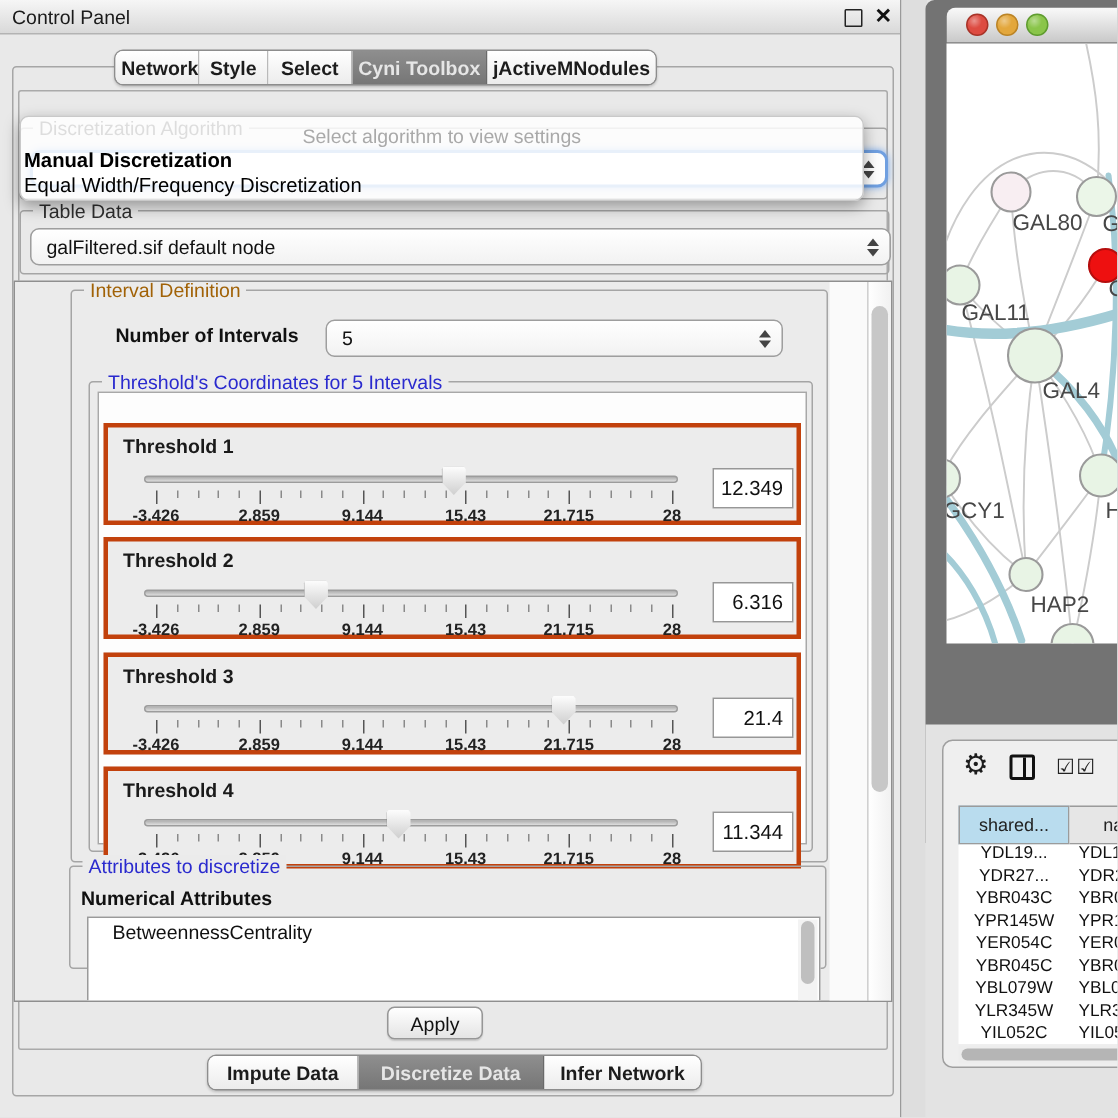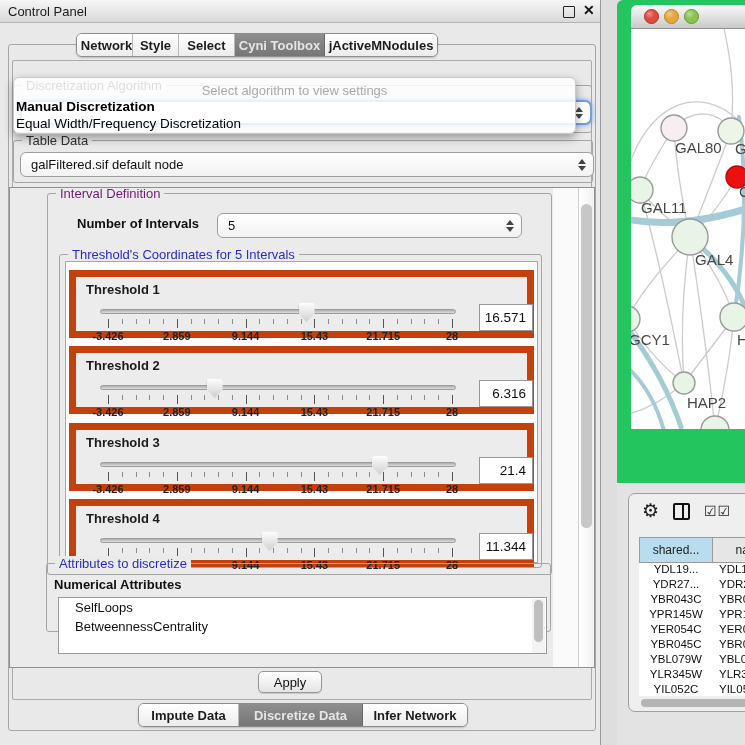--- a/index.html
+++ b/index.html
@@ -20,21 +20,21 @@
   .seg{display:flex;border:1px solid #8d8d8d;border-radius:6px;overflow:hidden;background:#fff;box-shadow:0 1px 2px rgba(0,0,0,.2);height:24px;box-sizing:border-box;}
   .seg-item{display:flex;align-items:center;justify-content:center;gap:4px;font-size:13px;font-weight:bold;color:#1c1c1c;background:linear-gradient(#ffffff,#ececec);border-right:1px solid #b9b9b9;cursor:default;box-sizing:border-box;}
   .seg-item:last-child{border-right:none;}
   .seg-item.sel{background:linear-gradient(#8e8e8e,#767676);color:#e6e6e6;border-right-color:#6a6a6a;}
   #top-tabs{left:76px;top:33px;}
   #bottom-tabs{left:138px;top:703px;}
 
   
   .group{border:1px solid #a5a5a5;border-radius:3px;box-sizing:border-box;}
   .gtitle{position:absolute;top:-8px;left:8px;background:#e9e9e9;padding:0 4px;font-size:13px;white-space:nowrap;}
-  .t-green{color:#701a75;}
+  .t-green{color:#a16207;}
   .t-blue{color:#2a2ace;}
   .t-dark{color:#2f2f2f;}
 
   
   .combo{background:linear-gradient(#ffffff,#f2f2f2);border:1px solid #9e9e9e;border-radius:6px;box-sizing:border-box;display:flex;align-items:center;font-size:13px;color:#111;padding-left:10px;box-shadow:inset 0 1px 0 #fff;}
   .stepper{position:absolute;right:7px;top:50%;transform:translateY(-50%);display:flex;flex-direction:column;gap:2px;}
   .stepper i{display:block;width:0;height:0;border-left:4px solid transparent;border-right:4px solid transparent;}
   .stepper .up{border-bottom:5px solid #444;}
   .stepper .dn{border-top:5px solid #444;}
 
@@ -45,40 +45,40 @@
   .popup-item{left:2px;width:99%;font-size:13.5px;color:#000;white-space:nowrap;}
 
   
   #viewport{left:9px;top:187px;width:586px;height:481px;border:1px solid #8f8f8f;background:#ebebeb;box-sizing:border-box;overflow:hidden;}
   #vp-white-strip{left:543px;top:0;width:25px;height:481px;background:#fafafa;}
   #main-vscroll{left:568px;top:0;width:17px;height:481px;background:linear-gradient(90deg,#ffffff,#f0f0f0);border-left:1px solid #d0d0d0;box-sizing:border-box;}
   #main-vscroll .thumb{position:absolute;left:2px;top:16px;width:11px;height:324px;background:#c7c7c7;border-radius:6px;}
 
   
   #thr-container{background:#fdfdfd;border:1px solid #a8a8a8;box-sizing:border-box;}
-  .thr-row{position:absolute;left:3px;width:465px;height:68px;background:#ececec;border:7px solid #c2410c;box-sizing:border-box;}
+  .thr-row{position:absolute;left:3px;width:465px;height:68px;background:#ececec;border:3px solid #c2410c;box-sizing:border-box;margin-top:12px;}
   .thr-title{position:absolute;left:10px;top:5px;font-size:13px;font-weight:bold;color:#1a1a1a;}
   .slider-zone{position:absolute;left:24px;top:26px;width:366px;height:40px;}
   .track{position:absolute;left:0;top:6px;width:356px;height:5px;background:linear-gradient(#adadad,#dedede);border:1px solid #9c9c9c;border-radius:4px;box-sizing:border-box;}
   .handle{position:absolute;top:0;width:16px;height:19px;background:linear-gradient(#fdfdfd,#cfcfcf);clip-path:polygon(8% 0,92% 0,100% 10%,100% 55%,50% 100%,0 55%,0 10%);filter:drop-shadow(0 0 1px #6e6e6e);}
   .tick{position:absolute;width:1px;background:#555;}
   .tick-label{position:absolute;width:60px;text-align:center;font-size:11px;font-weight:bold;color:#222;}
   .value-box{position:absolute;left:403px;top:27px;width:54px;height:27px;background:#fff;border:1px solid #979797;box-sizing:border-box;font-size:13.5px;color:#111;text-align:right;line-height:25px;padding-right:6px;}
 
   
   #attr-list{background:#fff;border:1px solid #9a9a9a;box-sizing:border-box;overflow:hidden;}
   .attr-item{font-size:13px;color:#111;padding-left:16px;height:19px;line-height:19px;white-space:nowrap;}
   #attr-scroll{position:absolute;right:1px;top:1px;width:13px;height:55px;background:#f3f3f3;}
   #attr-scroll .thumb{position:absolute;left:2px;top:1px;width:9px;height:42px;background:#bfbfbf;border-radius:5px;}
 
   .push-btn{background:linear-gradient(#ffffff,#e4e4e4);border:1px solid #969696;border-radius:5px;font-size:13px;color:#111;display:flex;align-items:center;justify-content:center;box-sizing:border-box;box-shadow:0 1px 1px rgba(0,0,0,.15);}
 
   
   #divider{left:601px;top:0;width:17px;height:745px;background:#dedede;}
-  #net-frame{left:617px;top:0;width:128px;height:562px;background:#22c55e;border-top-left-radius:6px;text-align:right;}
+  #net-frame{left:617px;top:0;width:128px;height:562px;background:#737373;border-top-left-radius:6px;text-align:right;}
   #net-titlebar{left:14px;top:5px;width:114px;height:24px;background:linear-gradient(#fafafa,#c9c9c9);border-top-left-radius:6px;border-bottom:1px solid #8f8f8f;box-sizing:border-box;}
   .light{position:absolute;top:4px;width:15px;height:15px;border-radius:50%;box-sizing:border-box;}
   #net-view{left:14px;top:29px;width:114px;height:400px;background:#fff;overflow:hidden;}
 
   #tp-bar{left:617px;top:457px;width:128px;height:26px;background:linear-gradient(#f1f1f1,#dedede);border-top:1px solid #c2c2c2;border-bottom:1px solid #bdbdbd;box-sizing:border-box;}
   #tp-title{left:16px;top:5px;font-size:13px;color:#2a2a2a;}
   #tp-region{left:617px;top:483px;width:128px;height:262px;background:#e3e3e3;}
   #tp-panel{left:11px;top:10px;width:140px;height:219px;background:#efefef;border:1px solid #9f9f9f;border-radius:7px;box-sizing:border-box;}
   #tp-gear{left:13px;top:8px;font-size:19px;color:#1d1d1d;line-height:18px;}
   #tp-colicon{left:44px;top:9px;width:17px;height:17px;border:2px solid #111;border-radius:2px;box-sizing:border-box;}
@@ -211,21 +211,21 @@
                   <div class="tick" style="left: 283.2px; top: 16px; height: 9px;"></div>
                   <div class="tick-label" style="left: 253.2px; top: 27px;">21.715</div>
                   <div class="tick" style="left: 296.96px; top: 16px; height: 5px; background: rgb(138, 138, 138);"></div>
                   <div class="tick" style="left: 310.72px; top: 16px; height: 5px; background: rgb(138, 138, 138);"></div>
                   <div class="tick" style="left: 324.48px; top: 16px; height: 5px; background: rgb(138, 138, 138);"></div>
                   <div class="tick" style="left: 338.24px; top: 16px; height: 5px; background: rgb(138, 138, 138);"></div>
                   <div class="tick" style="left: 352px; top: 16px; height: 9px;"></div>
                   <div class="tick-label" style="left: 322px; top: 27px;">28</div>
                   <div class="handle" style="left: 198.556px;"></div>
                 </div>
-                <div class="value-box">16.571</div>
+                <div class="value-box">12.349</div>
               </div>
               <div class="thr-row" style="top: 84px; padding-left: 24px;">
                 <span class="thr-title">Threshold 2</span>
                 <div class="slider-zone">
                   <div class="track"></div>
                   <div class="tick" style="left: 8px; top: 16px; height: 9px;"></div>
                   <div class="tick-label" style="left: -22px; top: 27px;">-3.426</div>
                   <div class="tick" style="left: 21.76px; top: 16px; height: 5px; background: rgb(138, 138, 138);"></div>
                   <div class="tick" style="left: 35.52px; top: 16px; height: 5px; background: rgb(138, 138, 138);"></div>
                   <div class="tick" style="left: 49.28px; top: 16px; height: 5px; background: rgb(138, 138, 138);"></div>
@@ -337,25 +337,24 @@
                   <div class="tick" style="left: 352px; top: 16px; height: 9px;"></div>
                   <div class="tick-label" style="left: 322px; top: 27px;">28</div>
                   <div class="handle" style="left: 161.678px;"></div>
                 </div>
                 <div class="value-box">11.344</div>
               </div>
             </div>
         </div>
       </div>
 
-      <div class="abs group" style="left:36px;top:375px;width:505px;height:69px;">
+      <div class="abs group" style="left:36px;top:389px;width:505px;height:69px;">
         <span class="gtitle t-blue" style="background:#ebebeb;">Attributes to discretize</span>
         <span class="abs" style="left:7px;top:13px;font-size:13px;font-weight:bold;color:#111;">Numerical Attributes</span>
         <div id="attr-list" class="abs" style="left:11px;top:33px;width:489px;height:57px;">
-          <div class="attr-item">SelfLoops</div>
             <div class="attr-item">BetweennessCentrality</div>
             <div id="attr-scroll">
               <div class="thumb"></div>
             </div>
         </div>
       </div>
 
       <div id="main-vscroll" class="abs">
         <div class="thumb"></div>
       </div>

